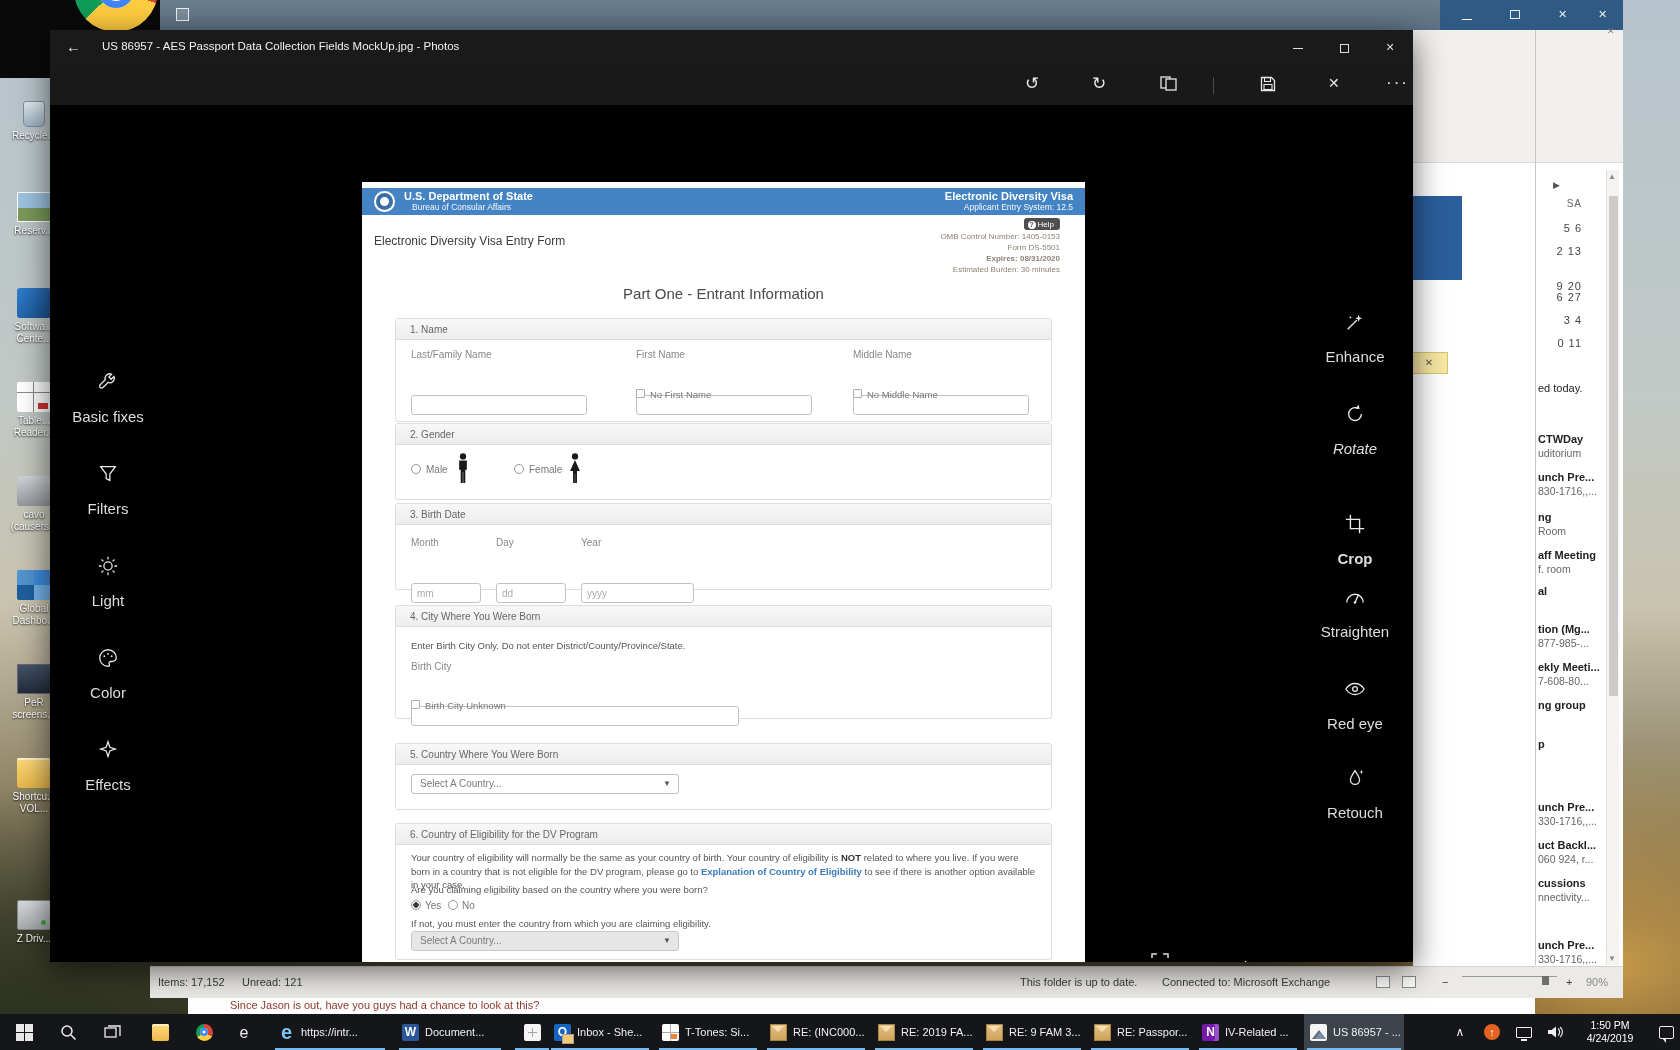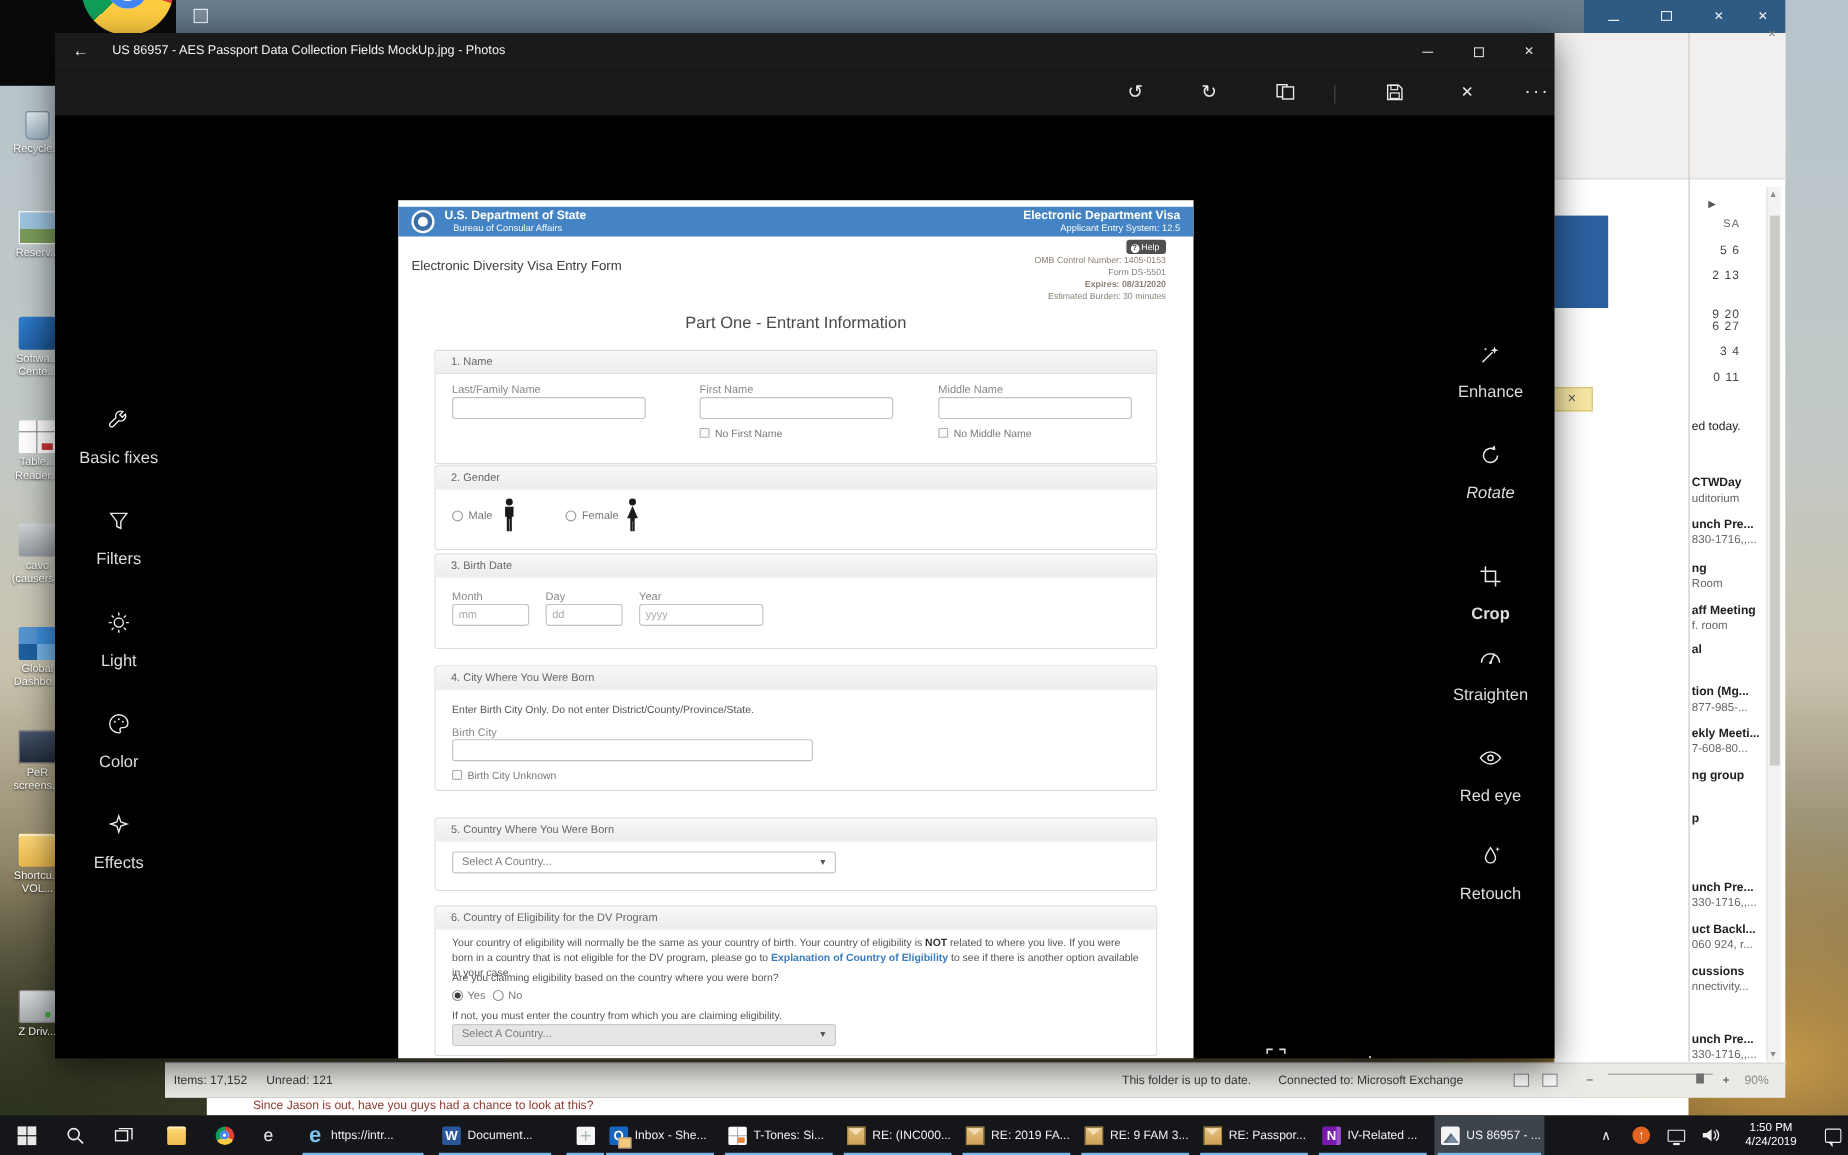--- a/index.html
+++ b/index.html
@@ -98,28 +98,28 @@
   .bn-sm { font-size:8.5px; opacity:.95; }
   #f-help { position:absolute; right:25px; top:36px; background:#4f4f4f; color:#fff; font-size:8px; border-radius:3px; padding:1.5px 6px 1.5px 4px; }
   #f-help .qm { display:inline-block; width:8px; height:8px; border-radius:50%; background:#fff; color:#4f4f4f; font-size:7px; line-height:8px; text-align:center; margin-right:2px; font-weight:bold; }
   #f-title { position:absolute; left:12px; top:52px; font-size:12px; color:#3c3c3c; }
   .omb { position:absolute; right:25px; font-size:8px; color:#8c8276; }
   #f-part { position:absolute; left:0; top:103px; width:100%; text-align:center; font-size:15px; color:#4a4a4a; }
 
   .sec { position:absolute; left:33px; width:657px; border:1px solid #ddd; border-radius:3px; background:#fff; }
   .sec-h { height:21px; background:linear-gradient(#f8f8f8,#ededed); border-bottom:1px solid #ddd; font-size:10px; color:#666; line-height:21px; padding-left:14px; border-radius:3px 3px 0 0; }
   .flabel { position:absolute; font-size:10px; color:#888; }
-  .fin { position:absolute; height:20px; border:1px solid #c2c2c2; border-radius:3px; background:#fff; font-size:10px; color:#555; padding:0 5px; font-family:"Liberation Sans",sans-serif; }
+  .fin { position:absolute; height:20px; border:1px solid #c2c2c2; border-radius:3px; background:#fff; font-size:10px; color:#555; padding:0 5px; font-family:"Liberation Sans",sans-serif;margin-top:34px; }
   .fin::placeholder { color:#aaa; }
   .cb { position:absolute; width:9px; height:9px; border:1px solid #aeaeae; background:#fbfbfb; border-radius:1px; }
   .cb-l { position:absolute; font-size:9.5px; color:#777; }
   .radio { position:absolute; width:10px; height:10px; border:1px solid #979797; border-radius:50%; background:#fff; }
   .radio.sel { background:radial-gradient(circle, #3c3c3c 0 2.5px, #fff 3px); }
   .rad-l { position:absolute; font-size:10px; color:#777; }
-  .fselect { position:absolute; height:20px; width:349px; border:1px solid #c2c2c2; border-radius:3px; background:#fff; font-size:10px; color:#7b7b7b; line-height:18px; padding-left:8px; }
+  .fselect { position:absolute; height:20px; width:268px; border:1px solid #c2c2c2; border-radius:3px; background:#fff; font-size:10px; color:#7b7b7b; line-height:18px; padding-left:8px; }
   .fselect.gray { background:#e6e6e6; border-color:#c8c8c8; }
   .fselect .car { position:absolute; right:7px; top:0; color:#555; font-size:8px; }
   .fpara { position:absolute; font-size:9.5px; color:#555; line-height:13.5px; }
   .flink { color:#3a7cbe; font-weight:bold; }
   .fbold { color:#333; font-weight:bold; }
 
   
   #taskbar { left:0; top:1014px; width:1680px; height:36px; background:#141619; }
   .tk { position:absolute; top:0; height:36px; display:flex; align-items:center; justify-content:flex-start; color:#eee; }
   .tk.center { justify-content:center; }
@@ -435,21 +435,21 @@
     <span class="zoomctl" style="left:1190px;">+</span>
 
     <div id="form-page" class="abs">
       <div id="f-banner" class="abs">
         <div id="f-seal"></div>
         <div style="position:absolute; left:42px; top:2px;">
           <div class="bn-big">U.S. Department of State</div>
           <div class="bn-sm" style="padding-left:8px;">Bureau of Consular Affairs</div>
         </div>
         <div style="position:absolute; right:12px; top:2px; text-align:right;">
-          <div class="bn-big">Electronic Department Visa</div>
+          <div class="bn-big">Electronic Diversity Visa</div>
           <div class="bn-sm">Applicant Entry System: 12.5</div>
         </div>
       </div>
 
       <div id="f-help"><span class="qm">?</span><span>Help</span></div>
       <div id="f-title">Electronic Diversity Visa Entry Form</div>
       <div class="omb" style="top:50px;">OMB Control Number: 1405-0153</div>
       <div class="omb" style="top:61px;">Form DS-5501</div>
       <div class="omb" style="top:72px;font-weight:bold;">Expires: 08/31/2020</div>
       <div class="omb" style="top:83px;">Estimated Burden: 30 minutes</div>

